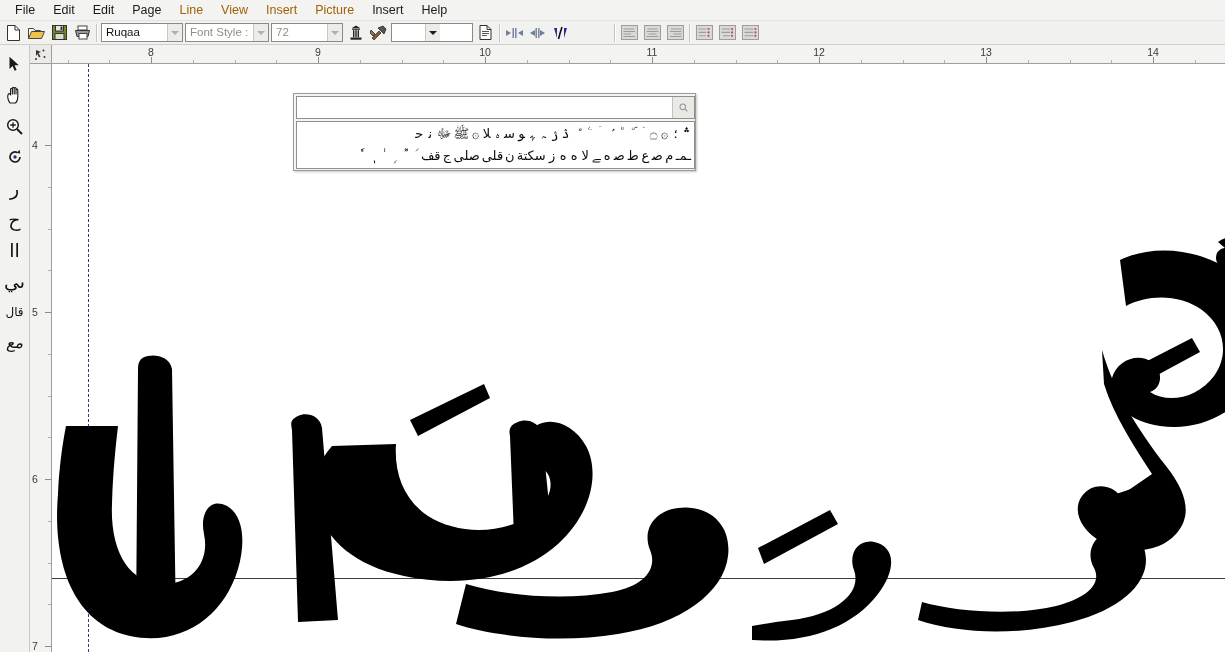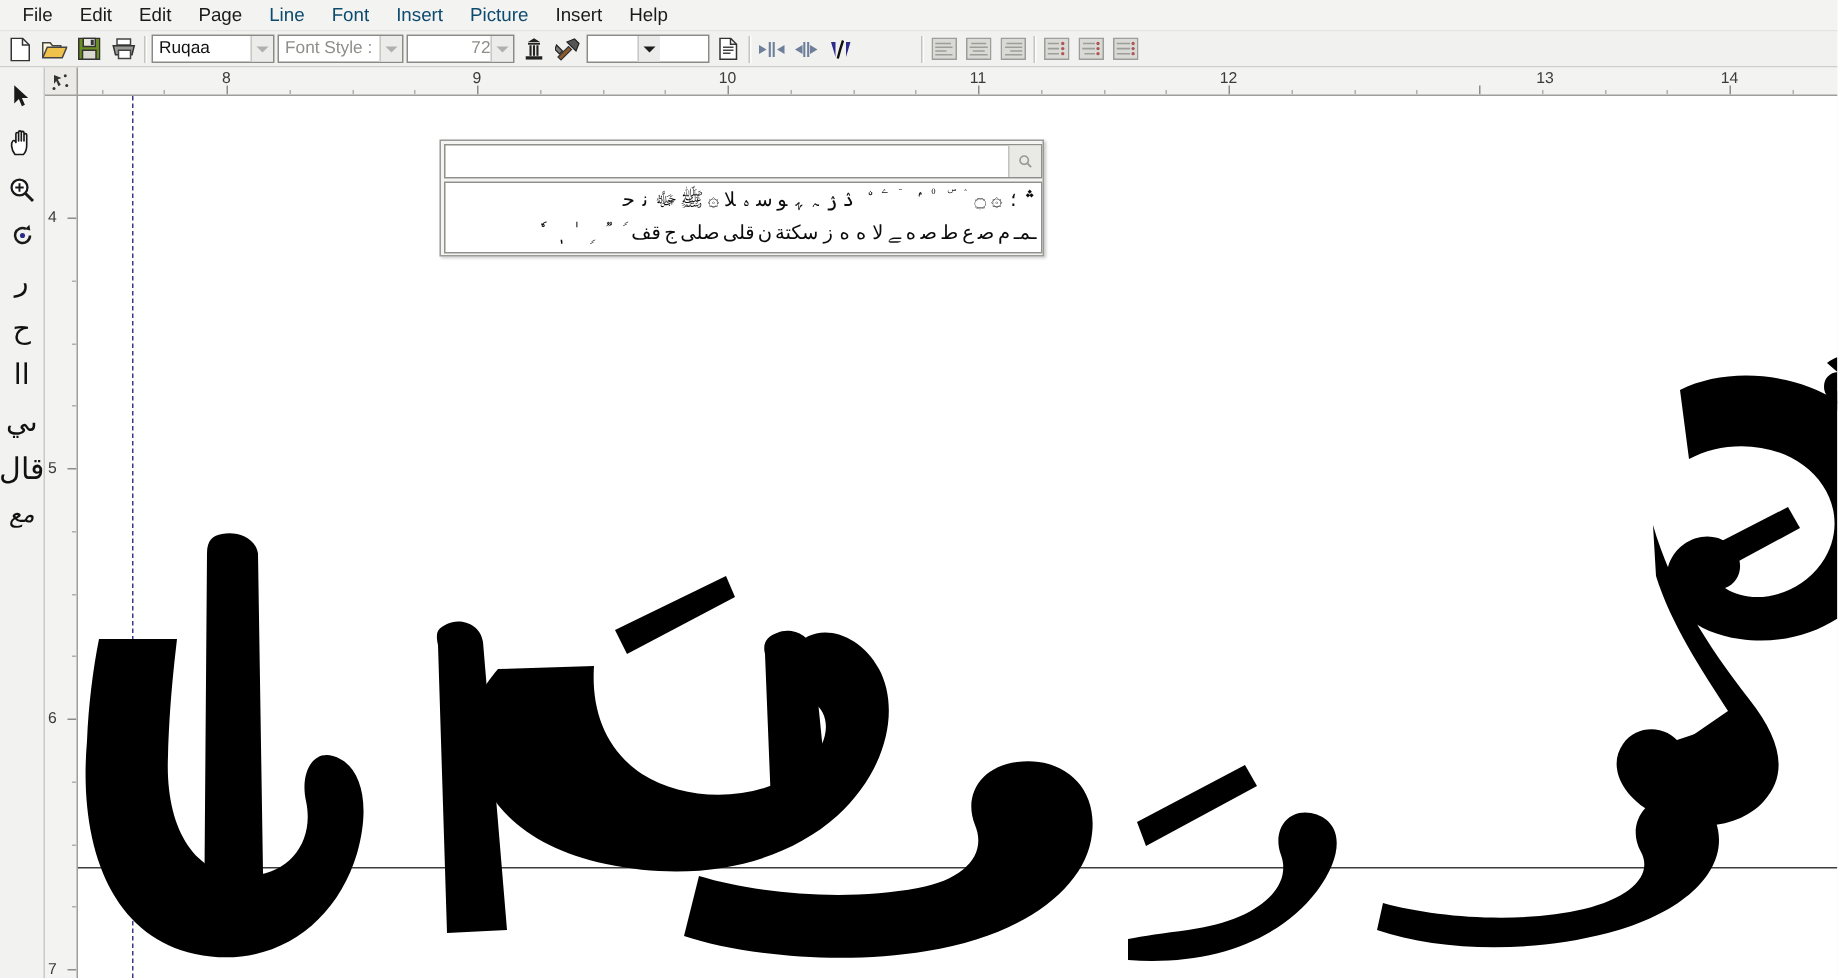--- a/index.html
+++ b/index.html
@@ -18,21 +18,21 @@
     display: flex; align-items: center;
     padding-left: 6px;
     border-bottom: 1px solid #e3e3e0;
   }
   .menu-item {
     font-size: 12.5px; color: #1a1a1a;
     padding: 2px 9px 3px 9px;
     white-space: nowrap; line-height: 14px;
     cursor: default;
   }
-  .menu-item.disabled { color: #0c4a6e; }
+  .menu-item.disabled { color: #a16207; }
 
   
   .toolbar {
     position: absolute; left: 0; top: 21px; width: 1225px; height: 24px;
     background: #f1f1ef;
     display: flex; align-items: center;
     border-bottom: 1px solid #cfcfca;
     padding-left: 2px;
   }
   .tbtn {
@@ -63,21 +63,21 @@
     width: 15px; height: 17px;
     background: #ececea;
     border-left: 1px solid #c8c8c4;
     display: flex; align-items: center; justify-content: center;
     flex: 0 0 auto;
   }
   .arrowglyph { width: 0; height: 0; border-left: 4px solid transparent; border-right: 4px solid transparent; border-top: 4px solid #b0b0ac; }
   .arrowglyph.dark { border-top-color: #1d1d1d; }
   .combo-font { width: 82px; }
   .combo-style { width: 84px; }
-  .combo-size { width: 72px; text-align: right; }
+  .combo-size { width: 72px; }
   .combo-zoom { width: 82px; flex-direction: column; }
 
   
   .lefttools {
     position: absolute; left: 0; top: 45px; width: 30px; height: 607px;
     background: #f2f2f0;
     border-right: 1px solid #c9c9c5;
     padding-top: 4px;
   }
   .ltool {
@@ -179,21 +179,21 @@
 <body>
 
 <div id="app">
 
   <div class="menubar">
     <div class="menu-item">File</div>
     <div class="menu-item">Edit</div>
     <div class="menu-item">Edit</div>
     <div class="menu-item">Page</div>
     <div class="menu-item disabled">Line</div>
-    <div class="menu-item disabled">Font</div>
+    <div class="menu-item disabled">View</div>
     <div class="menu-item disabled">Insert</div>
     <div class="menu-item disabled">Picture</div>
     <div class="menu-item">Insert</div>
     <div class="menu-item">Help</div>
   </div>
 
   <div class="toolbar">
 
     <div class="tbtn">
       <svg width="15" height="16" viewBox="0 0 15 16">
@@ -387,21 +387,21 @@
     <div class="ltool">
       <span class="ar">ح</span>
     </div>
     <div class="ltool">
       <span class="ar">اا</span>
     </div>
     <div class="ltool">
       <span class="ar">ىي</span>
     </div>
     <div class="ltool">
-      <span class="ar" style="font-size:20px;">قال</span>
+      <span class="ar" style="font-size:12px;">قال</span>
     </div>
     <div class="ltool">
       <span class="ar" style="font-size:16px;font-style:italic;">مع</span>
     </div>
   </div>
 
   <div class="ruler-corner">
     <svg width="13" height="13" viewBox="0 0 13 13">
       <path d="M2 2 L7 4 L4.5 5 L6.5 8.5 L5 9.5 L3.5 6 L2 8 Z" fill="#333"></path>
       <circle cx="9.5" cy="2.5" r="1" fill="#333"></circle>
@@ -432,21 +432,21 @@
       <div class="hlabel" style="left: 600px;">11</div>
       <div class="htick minor" style="left: 641.75px;"></div>
       <div class="htick minor" style="left: 683.5px;"></div>
       <div class="htick minor" style="left: 725.25px;"></div>
       <div class="htick" style="left: 767px;"></div>
       <div class="hlabel" style="left: 767px;">12</div>
       <div class="htick minor" style="left: 808.75px;"></div>
       <div class="htick minor" style="left: 850.5px;"></div>
       <div class="htick minor" style="left: 892.25px;"></div>
       <div class="htick" style="left: 934px;"></div>
-      <div class="hlabel" style="left: 934px; margin-left: 44px;">13</div>
+      <div class="hlabel" style="left: 934px;">13</div>
       <div class="htick minor" style="left: 975.75px;"></div>
       <div class="htick minor" style="left: 1017.5px;"></div>
       <div class="htick minor" style="left: 1059.25px;"></div>
       <div class="htick" style="left: 1101px;"></div>
       <div class="hlabel" style="left: 1101px;">14</div>
       <div class="htick minor" style="left: 1142.75px;"></div>
     </div>
 
   <div class="vruler" id="vruler">
       <div class="vtick" style="top: 81px;"></div>

